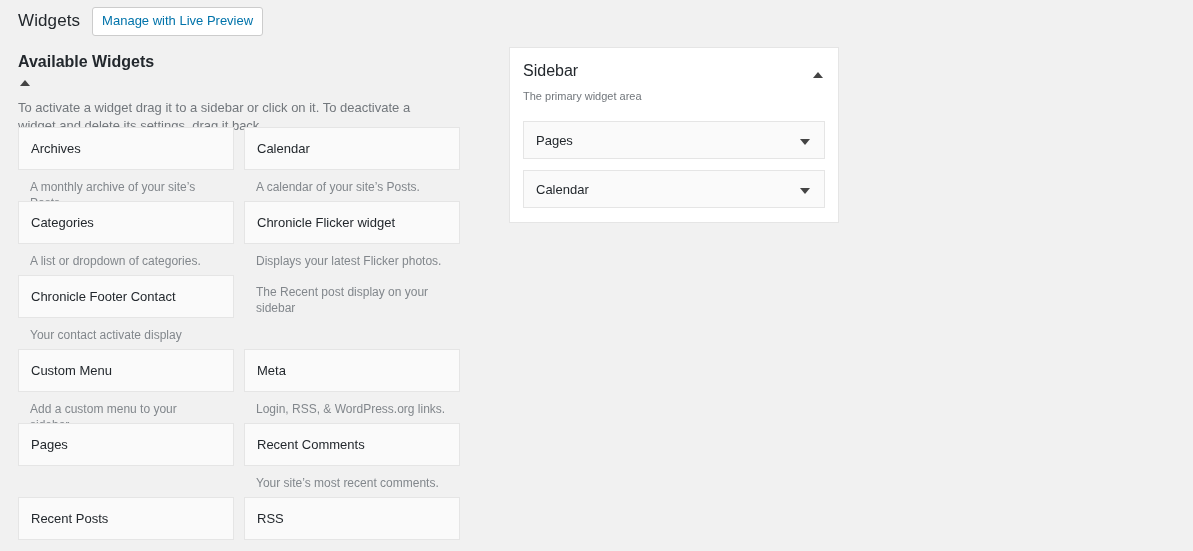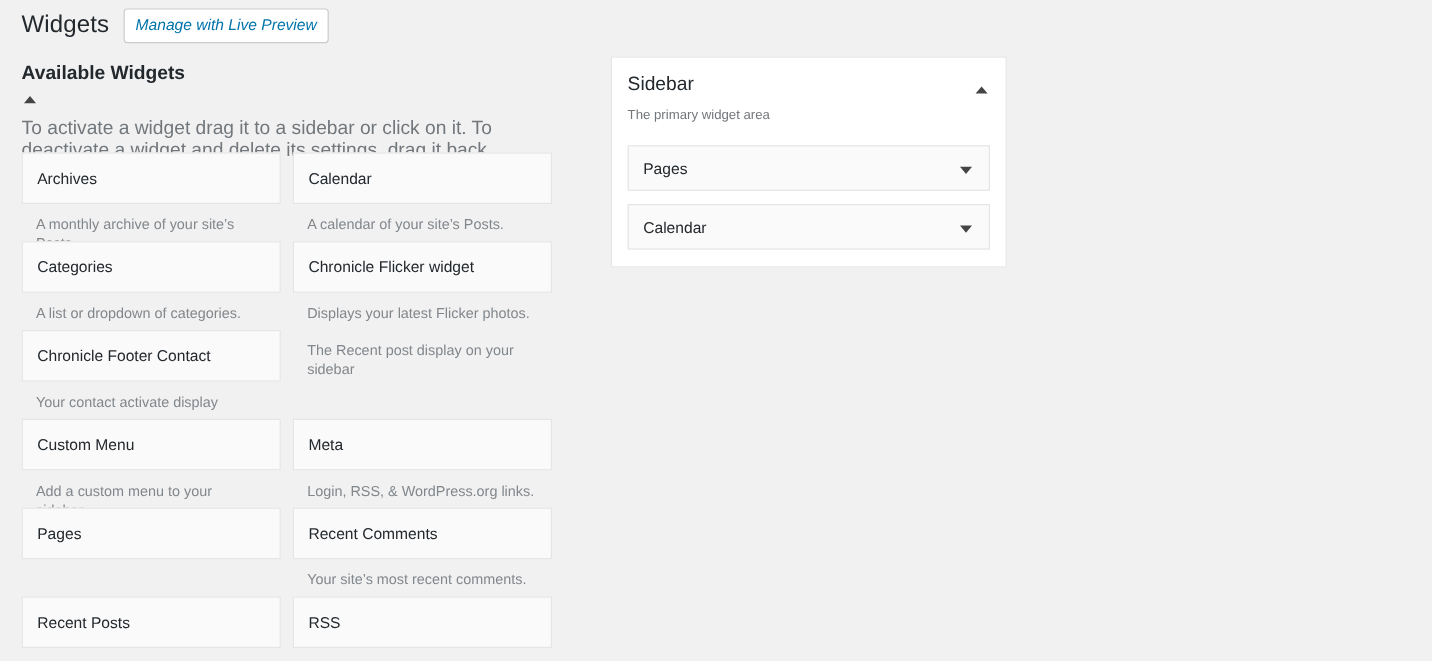--- a/index.html
+++ b/index.html
@@ -11,31 +11,30 @@
     overflow: hidden;
   }
   #screen { position: relative; width: 1193px; height: 551px; }
 
   
   .page-head {
     position: absolute; left: 18px; top: 6px;
     display: flex; align-items: center; gap: 12px;
   }
   .page-title {
-    font-size: 20px; font-weight: normal; color: #23282d;
+    font-size: 17px; font-weight: normal; color: #23282d;
     line-height: 30px; margin: 0; letter-spacing: .1px;
   }
   .btn-secondary {
     display: inline-block;
     font-size: 13px; line-height: 24px;
     color: #0073aa; background: #fff;
     border: 1px solid #ccc; border-radius: 3px;
     padding: 1px 9px 2px; cursor: pointer;
     white-space: nowrap;
-    font-style: italic;
   }
 
   
   .avail {
     position: absolute; left: 18px; top: 52px; width: 442px;
   }
   .avail-head {
     display: flex; align-items: flex-start; justify-content: space-between; flex-direction: column;
   }
   .avail-title {
@@ -50,21 +49,21 @@
     content: ""; position: absolute; left: 2px; top: 4px;
     border-left: 5px solid transparent; border-right: 5px solid transparent;
     border-bottom: 6px solid #444;
   }
   .toggle-arrow.down::after {
     content: ""; position: absolute; left: 2px; top: 4px;
     border-left: 5px solid transparent; border-right: 5px solid transparent;
     border-top: 6px solid #444;
   }
   .avail-desc {
-    font-size: 16px; color: #72777c; line-height: 18px;
+    font-size: 13px; color: #72777c; line-height: 18px;
     margin: 9px 0 0 0; width: 424px;
   }
 
   .widget-grid {
     position: absolute; left: 18px; top: 127px;
     width: 442px;
     display: grid;
     grid-template-columns: 216px 216px;
     column-gap: 10px;
   }

